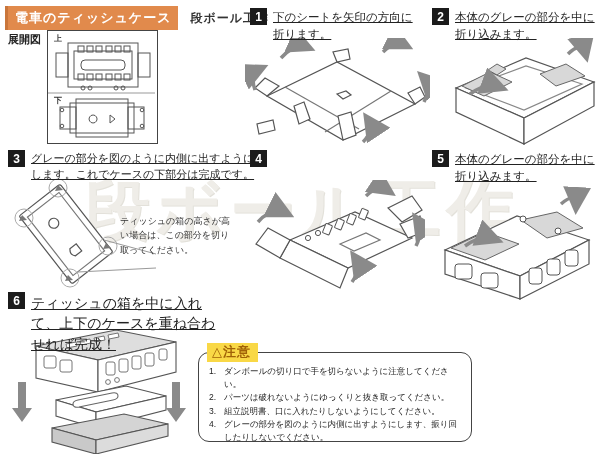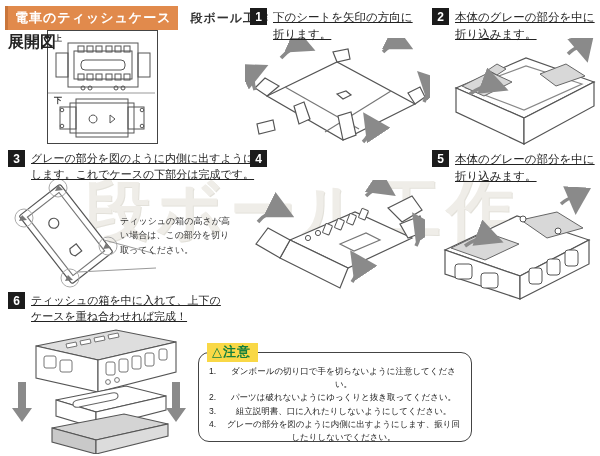--- a/index.html
+++ b/index.html
@@ -8,42 +8,42 @@
   
   #watermark{position:absolute;left:84px;top:166px;font-size:66px;font-weight:bold;
              letter-spacing:6px;white-space:nowrap;color:#efede8;
              text-shadow:1px 1px 0 #e3e1da,-1px -1px 0 #ffffff;z-index:0;user-select:none;}
   
   #header{position:absolute;left:5px;top:6px;display:flex;align-items:center;gap:12px;z-index:2;}
   .title-box{background:#E18A4C;color:#fff;font-weight:bold;font-size:13px;letter-spacing:1px;
              padding:3px 7px;border-left:3px solid #c9763b;}
   .subtitle{font-size:12px;font-weight:bold;color:#333;letter-spacing:1px;}
   
-  #unfolded-label{position:absolute;left:8px;top:32px;font-size:16px;font-weight:bold;z-index:2;}
+  #unfolded-label{position:absolute;left:8px;top:32px;font-size:11px;font-weight:bold;z-index:2;}
   #unfolded-box{position:absolute;left:47px;top:30px;width:109px;height:112px;border:1px solid #444;
                 background:#fff;z-index:1;}
   .pattern-label{position:absolute;font-size:8px;font-weight:bold;color:#333;z-index:2;}
   
   .step{position:absolute;display:flex;gap:6px;align-items:flex-start;z-index:2;}
   .badge{flex:0 0 17px;width:17px;height:17px;background:#1B1B1B;color:#fff;font-weight:bold;
          font-size:12px;display:flex;align-items:center;justify-content:center;}
   .step-text{margin:1px 0 0 0;font-size:11.5px;line-height:1.45;color:#222;text-decoration:underline;}
   .diagram{position:absolute;z-index:1;}
   
   #step3-note{position:absolute;left:120px;top:214px;width:118px;font-size:9px;line-height:1.6;
               color:#333;z-index:2;}
   
   #caution-box{position:absolute;left:198px;top:352px;width:274px;height:90px;
                border:1.5px solid #444;border-radius:11px;background:#fff;z-index:2;
                box-sizing:border-box;padding:12px 8px 6px 10px;}
-  #caution-title{position:absolute;left:8px;top:-10px;background:#F9D846;color:#15803d;
+  #caution-title{position:absolute;left:8px;top:-10px;background:#F9D846;color:#a16207;
                  font-size:13px;font-weight:bold;padding:0 7px 1px 5px;letter-spacing:1px;}
   .caution-item{display:flex;gap:3px;font-size:8.5px;line-height:1.55;color:#222;}
   .caution-num{flex:0 0 12px;text-align:left;}
-  .caution-text{flex:1;text-align:center;}
+  .caution-text{flex:1;}
   svg{display:block;}
 </style>
 </head>
 <body>
 
 <div id="page">
 
   <div id="watermark">段ボール工作</div>
 
   <div id="header">
@@ -110,21 +110,21 @@
   </div>
   <div class="step" style="left:250px;top:150px;width:178px;">
     <span class="badge">4</span>
   </div>
   <div class="step" style="left:432px;top:150px;width:168px;">
     <span class="badge">5</span>
     <p class="step-text" style="width:142px;">本体のグレーの部分を中に折り込みます。</p>
   </div>
   <div class="step" style="left:8px;top:292px;width:228px;">
     <span class="badge">6</span>
-    <p class="step-text" style="width:198px;font-size:11px;">ティッシュの箱を中に入れて、上下のケースを重ね合わせれば完成！</p>
+    <p class="step-text" style="width:198px;font-size:14px;">ティッシュの箱を中に入れて、上下のケースを重ね合わせれば完成！</p>
   </div>
 
   <div class="diagram" style="left:245px;top:38px;">
     <svg width="185" height="110" viewBox="0 0 185 110">
       <defs>
           <marker id="ah1" markerWidth="8" markerHeight="8" refX="6" refY="4" orient="auto">
         <path d="M0,0 L8,4 L0,8 Z" fill="#8A8A8A"></path>
           </marker>
         </defs>
       <g stroke="#555" stroke-width="1.2" fill="#fff">

